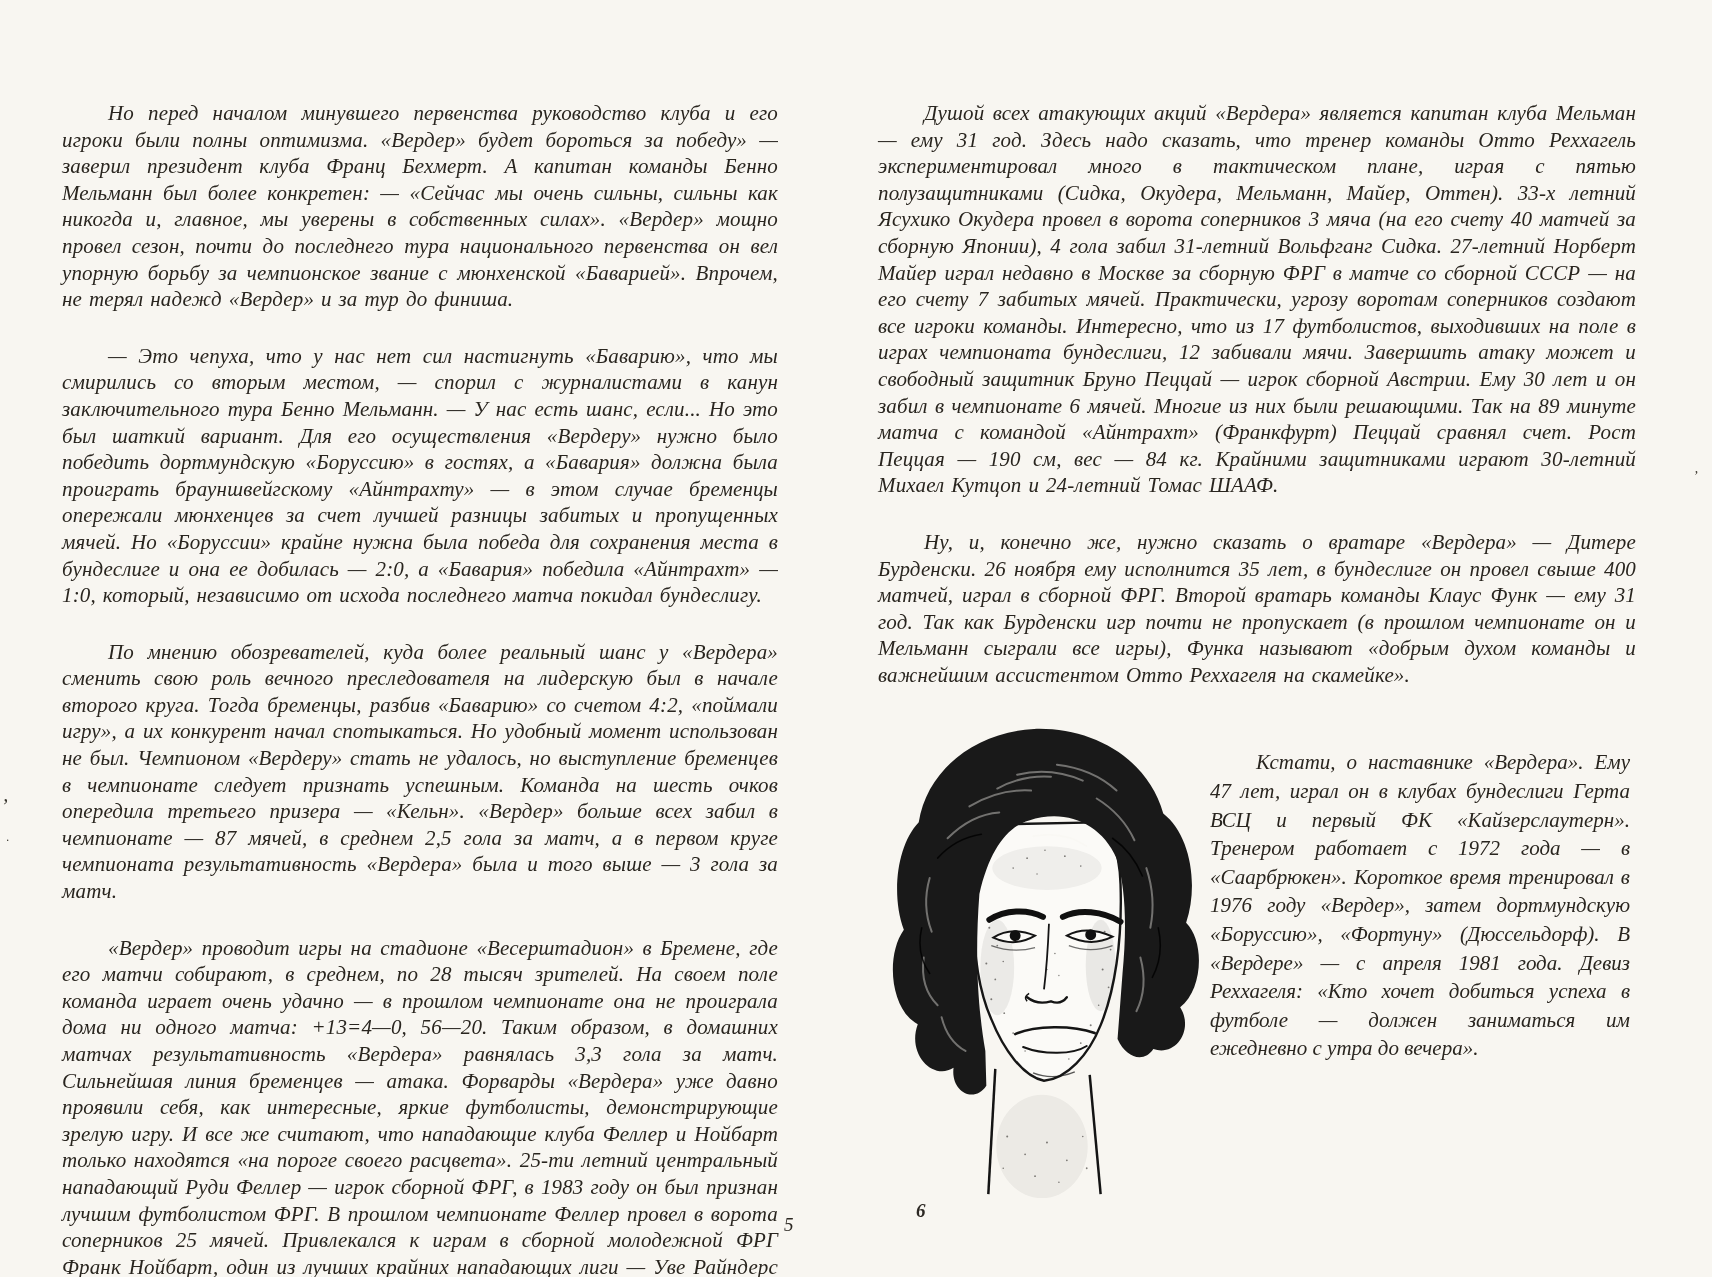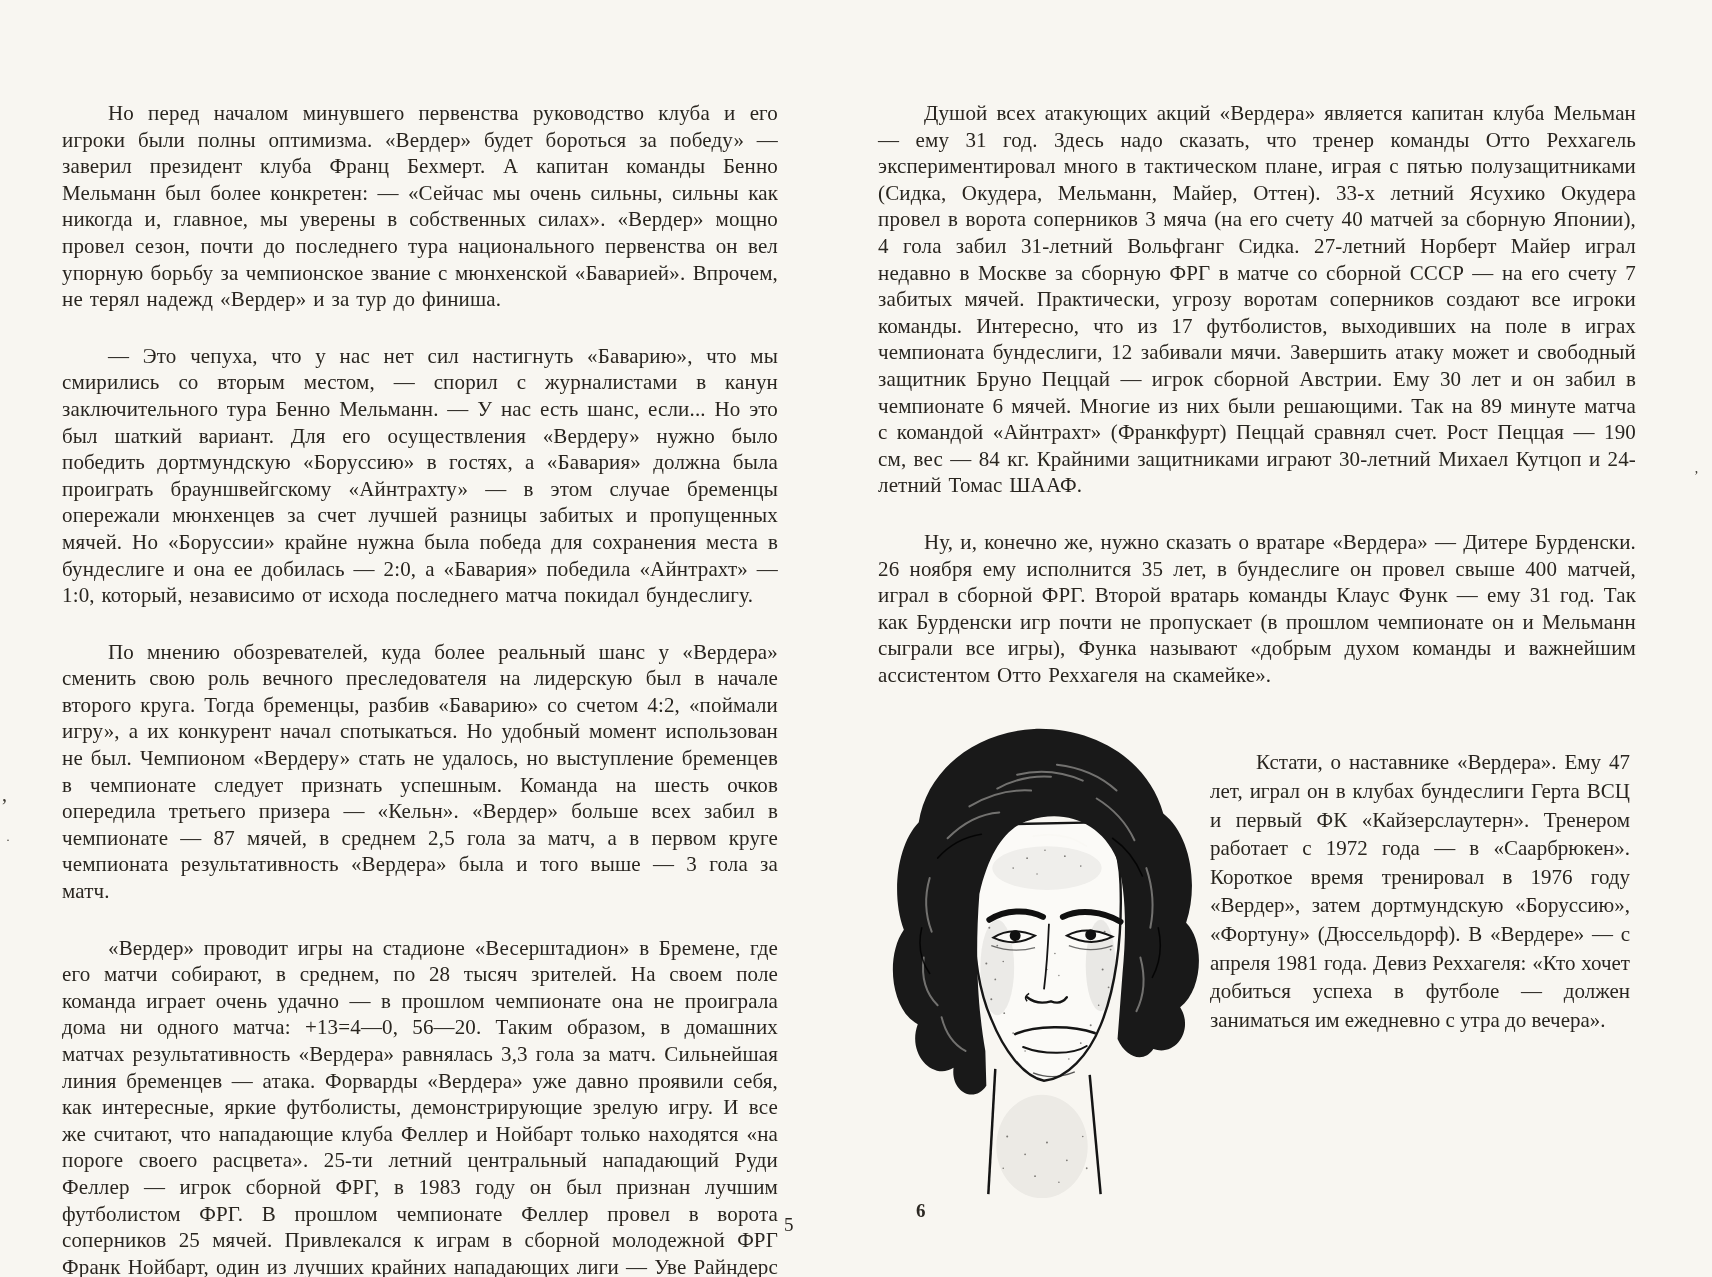--- a/index.html
+++ b/index.html
@@ -6,20 +6,21 @@
   body {
     width:1712px; height:1277px;
     background:#eeece7;
     font-family:"Liberation Serif","DejaVu Serif",serif;
     color:#29251f;
   }
   .spread {
     position:relative; width:1712px; height:1277px;
     background:#f8f6f1;
     overflow:hidden;
+    font-style:italic;
   }
   .page-col { position:absolute; top:100px; }
   .left-col  { left:62px;  width:716px; }
   .right-col { left:878px; width:758px; }
   .para {
     margin:0 0 30px 0;
     text-align:justify;
     text-indent:46px;
     font-size:21px;
     line-height:26.6px;

